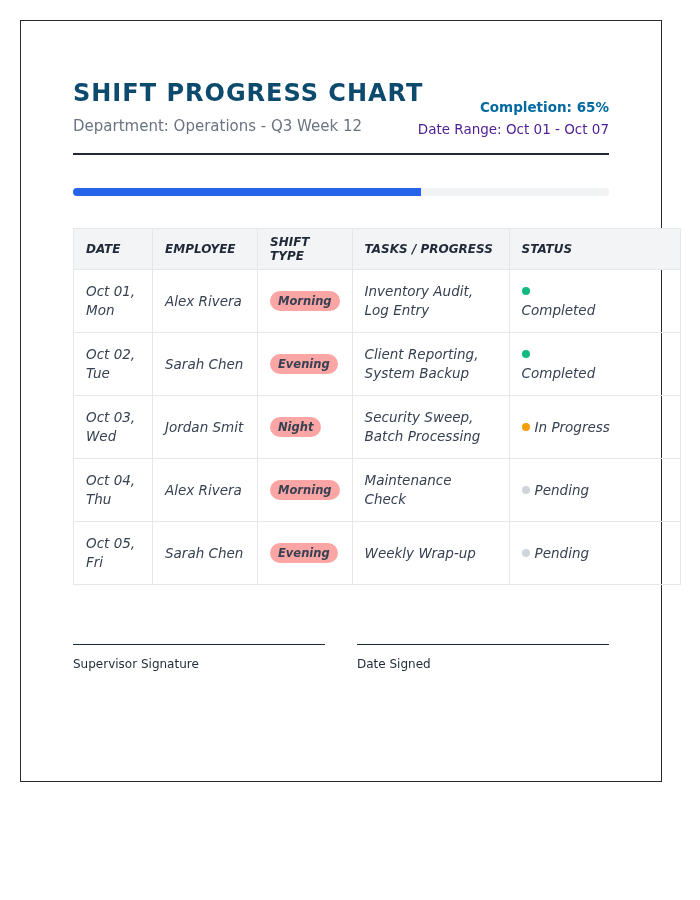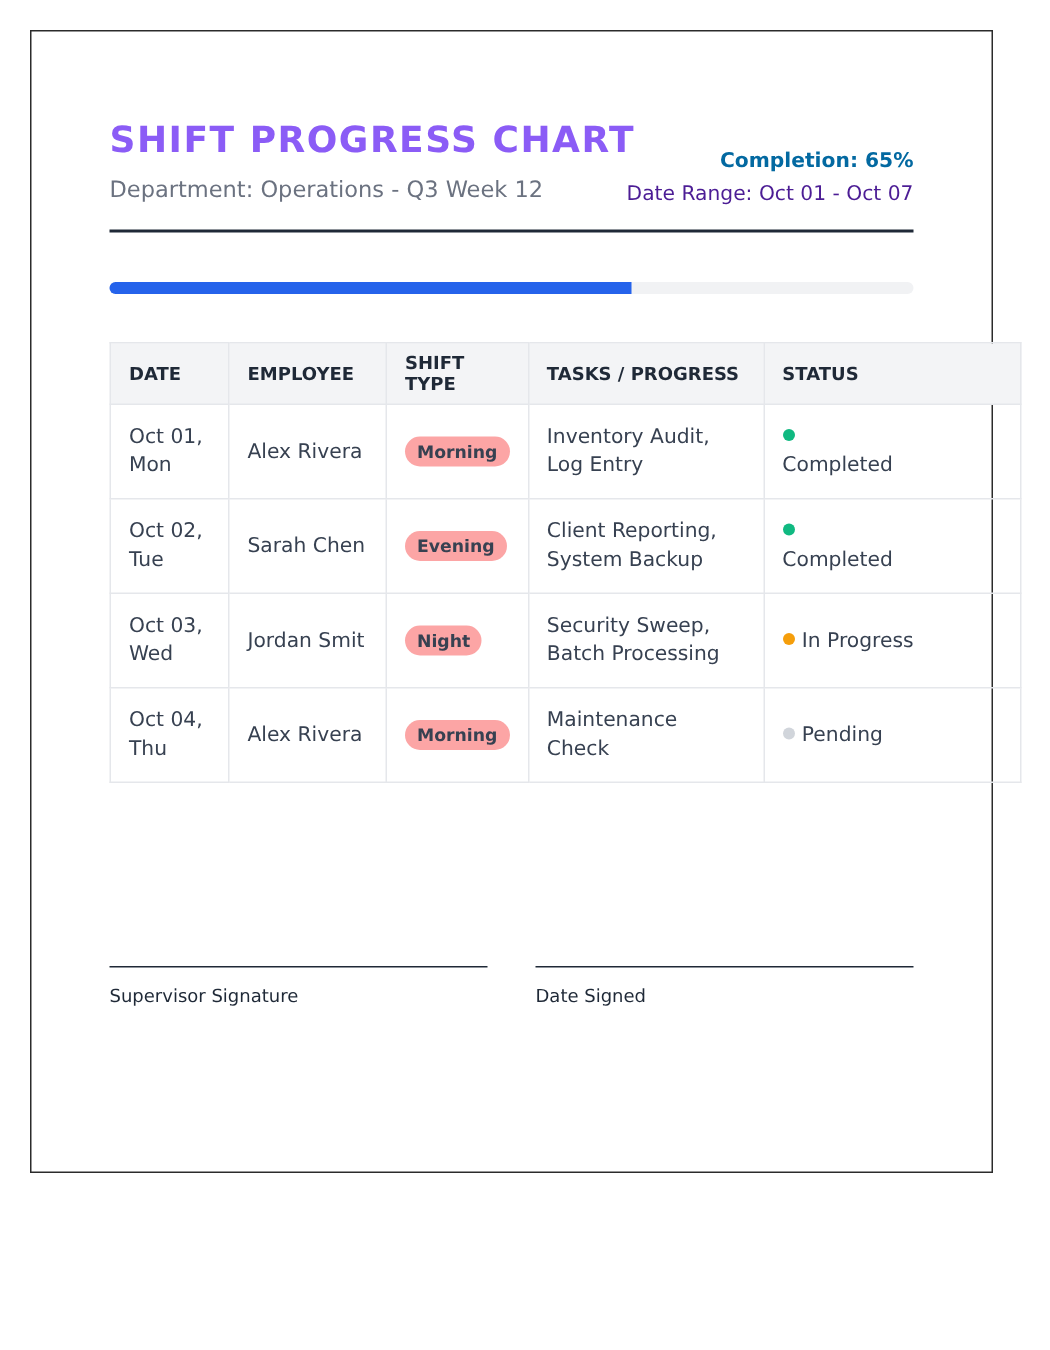--- a/index.html
+++ b/index.html
@@ -4,28 +4,28 @@
 <style>
   * { box-sizing: border-box; margin: 0; padding: 0; }
   html, body { width: 700px; height: 900px; background: #ffffff; }
   body { font-family: "DejaVu Sans", "Liberation Sans", sans-serif; color: #1f2937; position: relative; }
   .page {
     position: absolute; left: 20px; top: 20px; width: 642px; height: 762px;
     border: 1px solid #2b2b2b; background: #fff;
   }
   .inner { position: absolute; left: 52px; top: 0; width: 536px; }
   .header { position: absolute; top: 56px; left: 0; width: 536px; height: 78px; border-bottom: 2px solid #1f2937; }
-  .title { position: absolute; left: 0; top: 2px; font-size: 24px; font-weight: bold; letter-spacing: 1px; color: #8b5cf6; font-family: "DejaVu Sans", sans-serif; }
+  .title { position: absolute; left: 0; top: 2px; font-size: 24px; font-weight: bold; letter-spacing: 1px; color: #0c4a6e; font-family: "DejaVu Sans", sans-serif; }
   .subtitle { position: absolute; left: 0; top: 40px; font-size: 15px; color: #6b7280; }
   .meta { position: absolute; right: 0; top: 22px; text-align: right; }
   .completion { font-size: 13.5px; font-weight: bold; color: #0369a1; }
   .daterange { font-size: 13.5px; color: #4c1d95; margin-top: 6px; }
   .progress-track { position: absolute; top: 167px; left: 0; width: 536px; height: 8px; background: #f1f2f4; border-radius: 4px; }
   .progress-fill { height: 8px; background: #2563eb; border-radius: 4px 0 0 4px; }
-  table { position: absolute; top: 207px; left: 0; width: 608px; border-collapse: collapse; }
+  table { position: absolute; top: 207px; left: 0; width: 608px; border-collapse: collapse; font-style: italic; }
   th { background: #f3f4f6; text-align: left; font-size: 12px; font-weight: bold; color: #1f2937; height: 41px; padding: 0 12px; border: 1px solid #e5e7eb; }
   td { font-size: 13.5px; color: #374151; height: 63px; padding: 0 12px; border: 1px solid #e5e7eb; line-height: 19px; vertical-align: middle; }
   .c-date { width: 79px; }
   .c-emp { width: 105px; }
   .c-shift { width: 88px; }
   .c-tasks { width: 157px; margin-top: 32px; }
   .badge { display: inline-block; background: #fca5a5; border-radius: 10px; padding: 2px 8px; font-size: 11.5px; font-weight: bold; color: #374151; line-height: 16px; }
   .dot { display: inline-block; width: 8px; height: 8px; border-radius: 50%; margin-right: 5px; vertical-align: 1px; }
   .sig-area { position: absolute; top: 611px; left: 0; width: 536px; }
   .sig { position: absolute; top: 12px; width: 252px; border-top: 1.5px solid #1f2937; }
@@ -81,20 +81,27 @@
             <td class="c-tasks">Security Sweep, Batch Processing</td>
             <td><span class="dot" style="background:#f59e0b"></span><span>In Progress</span></td>
           </tr>
           <tr>
             <td class="c-date"><span>Oct 04,</span><br><span>Thu</span></td>
             <td class="c-emp">Alex Rivera</td>
             <td class="c-shift"><span class="badge">Morning</span></td>
             <td class="c-tasks">Maintenance Check</td>
             <td><span class="dot" style="background:#d1d5db"></span><span>Pending</span></td>
           </tr>
+          <tr>
+            <td class="c-date"><span>Oct 05,</span><br><span>Fri</span></td>
+            <td class="c-emp">Sarah Chen</td>
+            <td class="c-shift"><span class="badge">Evening</span></td>
+            <td class="c-tasks">Weekly Wrap-up</td>
+            <td><span class="dot" style="background:#d1d5db"></span><span>Pending</span></td>
+          </tr>
         </tbody>
     </table>
 
     <div class="sig-area">
       <div class="sig" style="left:0;">
         <div class="sig-label">Supervisor Signature</div>
       </div>
       <div class="sig" style="left:284px;">
         <div class="sig-label">Date Signed</div>
       </div>

